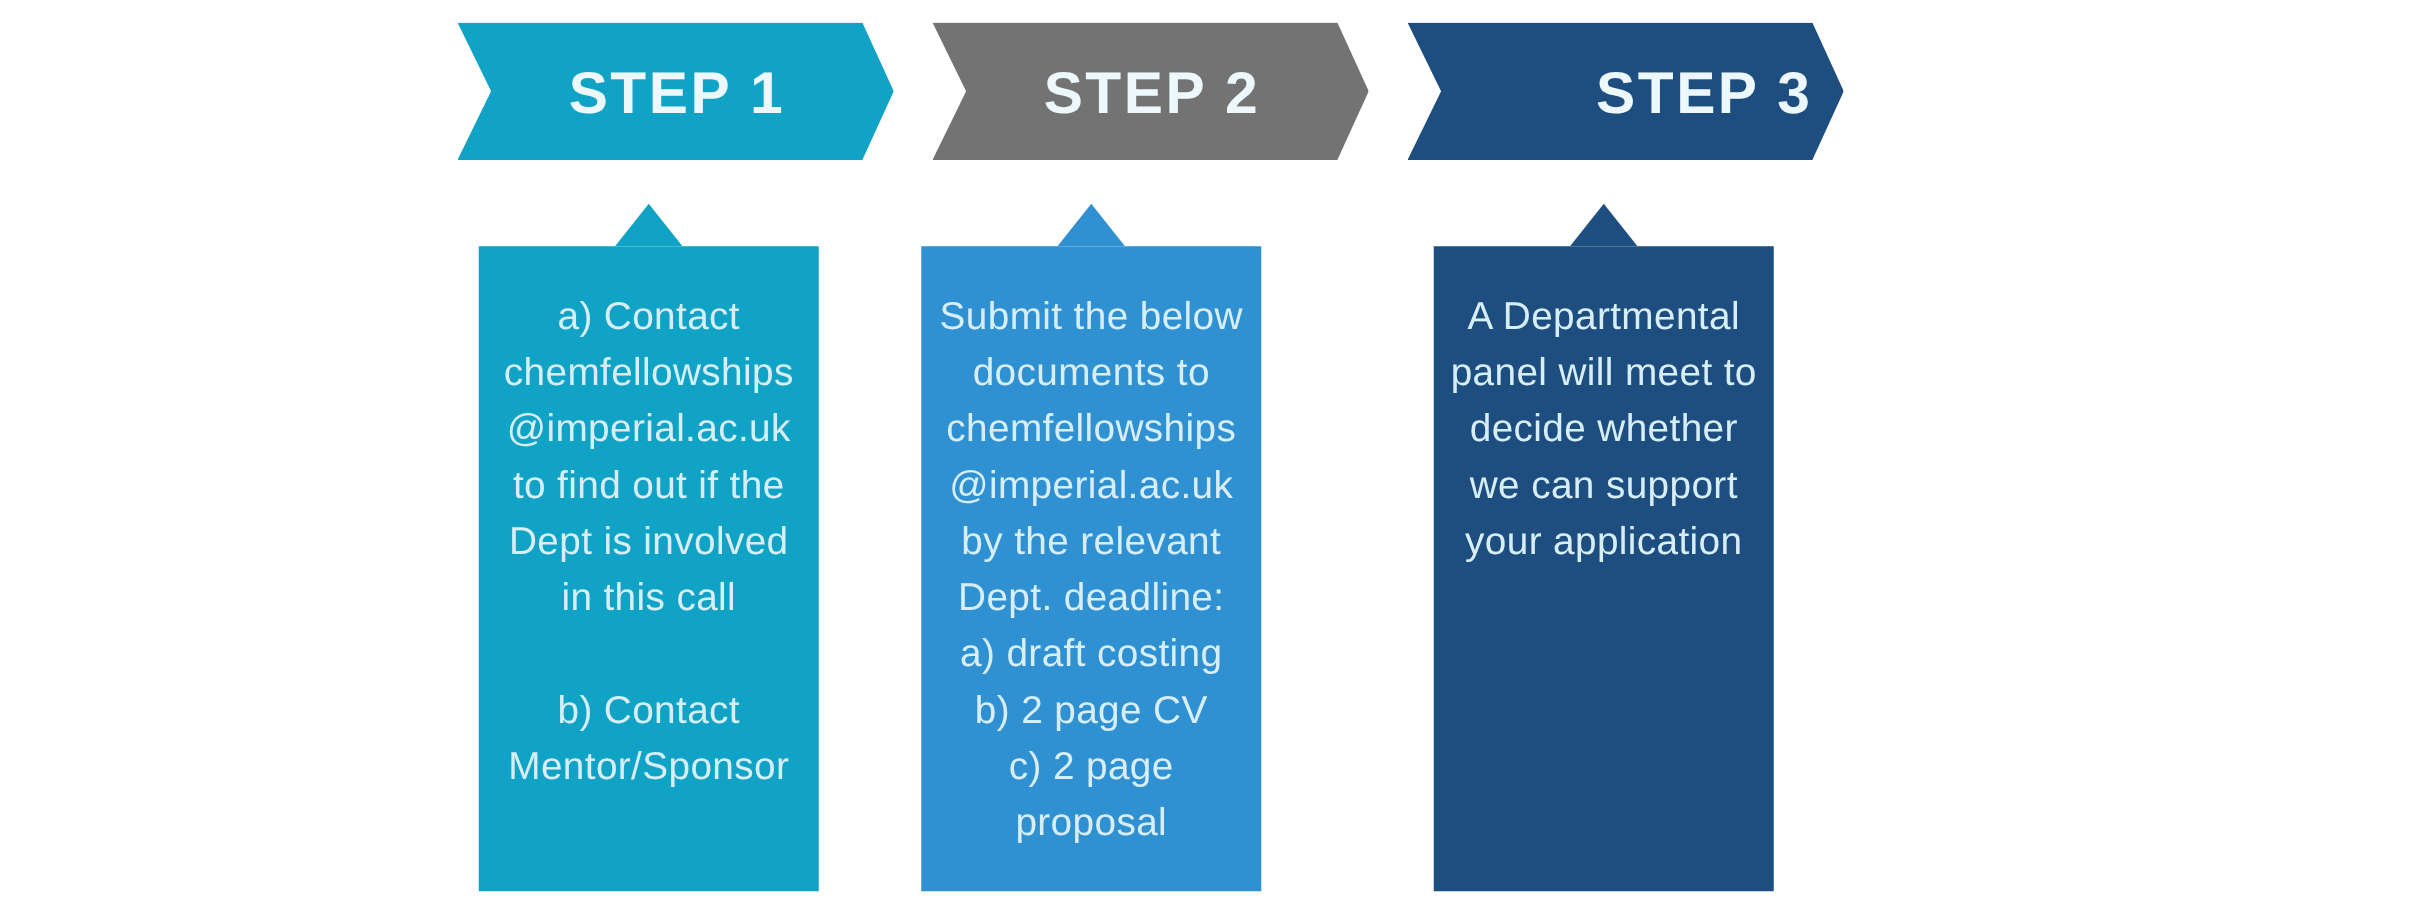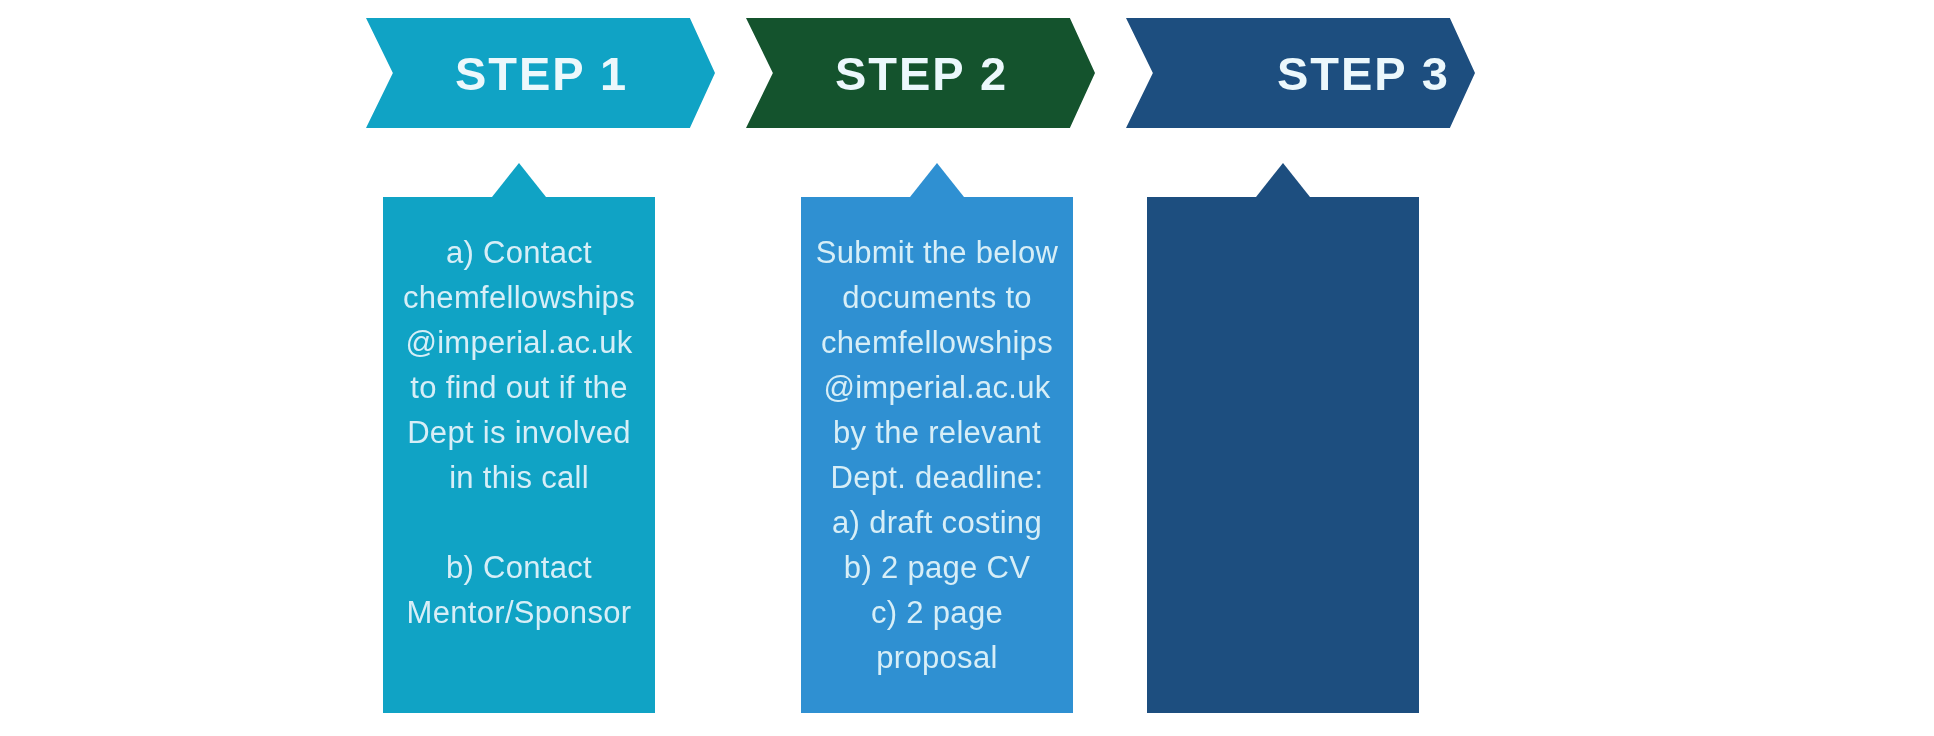--- a/index.html
+++ b/index.html
@@ -54,21 +54,21 @@
     color: #d7eef7;
     font-size: 31px;
     line-height: 45px;
     letter-spacing: 0.3px;
     white-space: pre-line;
   }
   .s1 .arrow { left: 366px; }
   .s2 .arrow { left: 746px; }
   .s3 .arrow { left: 1126px; }
   .s1 .box { left: 383px; }
-  .s2 .box { left: 801px; }
+  .s2 .box { left: 737px; }
   .s3 .box { left: 1147px; }
 </style>
 </head>
 <body>
 
 <div class="canvas">
 
   <div class="step s1">
     <div class="arrow" style="background-color: rgb(16, 163, 197);">
       <span class="arrow-label">STEP 1</span>
@@ -81,21 +81,21 @@
 to find out if the
 Dept is involved
 in this call
 
 b) Contact
 Mentor/Sponsor</div>
     </div>
   </div>
 
   <div class="step s2">
-    <div class="arrow" style="background-color: #14532d;">
+    <div class="arrow" style="background-color: #737373;">
       <span class="arrow-label">STEP 2</span>
     </div>
     <div class="box" style="background-color: rgb(47, 144, 210);">
       <div class="tri" style="background-color: rgb(47, 144, 210);"></div>
       <div class="body-text">Submit the below
 documents to
 chemfellowships
 @imperial.ac.uk
 by the relevant
 Dept. deadline:
@@ -105,16 +105,21 @@
 proposal</div>
     </div>
   </div>
 
   <div class="step s3">
     <div class="arrow" style="background-color: rgb(29, 78, 127); justify-content: flex-end;">
       <span class="arrow-label">STEP 3</span>
     </div>
     <div class="box" style="background-color: rgb(29, 78, 127);">
       <div class="tri" style="background-color: rgb(29, 78, 127);"></div>
+      <div class="body-text">A Departmental
+panel will meet to
+decide whether
+we can support
+your application</div>
     </div>
   </div>
 
 </div>
 
 </body></html>

